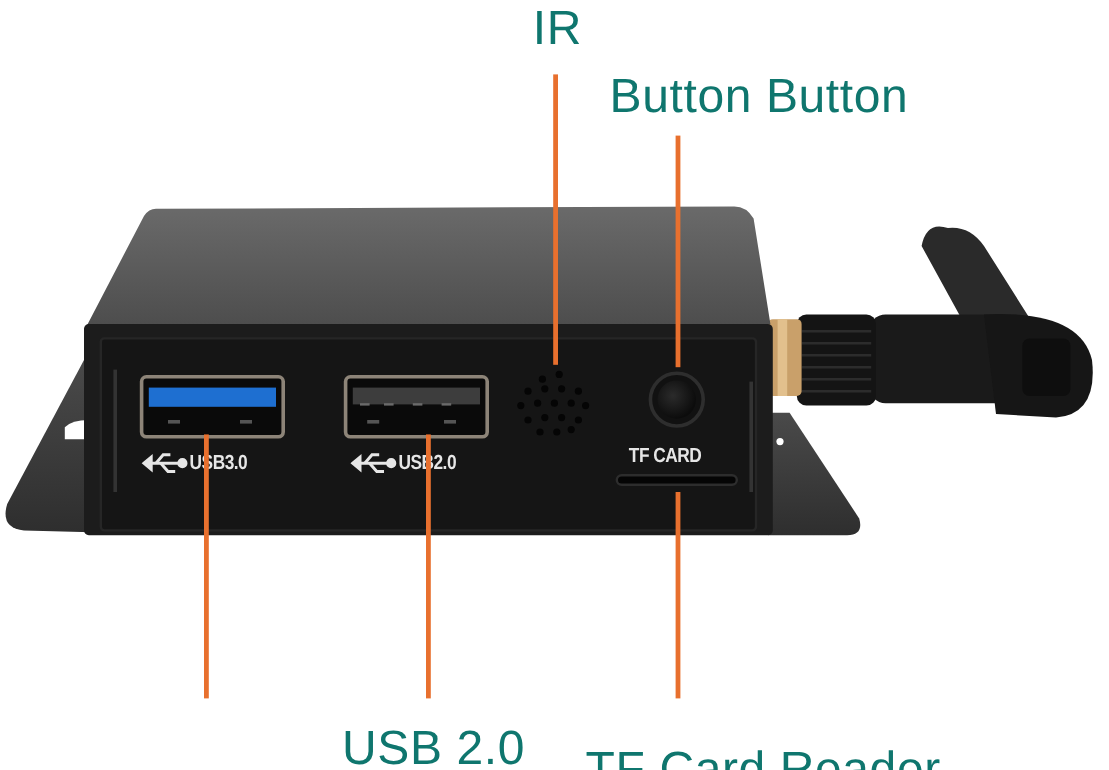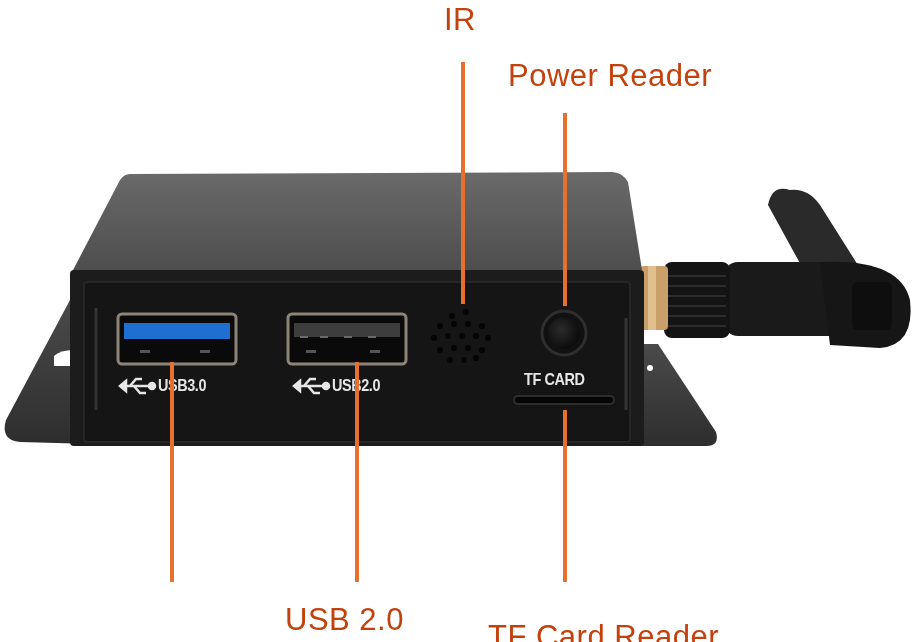--- a/index.html
+++ b/index.html
@@ -1,19 +1,19 @@
 <!DOCTYPE html>
 <html><head>
 <meta charset="utf-8">
 <style>
   html, body { margin: 0; padding: 0; background: #ffffff; }
   body { width: 924px; height: 642px; position: relative; overflow: hidden;
          font-family: "Liberation Sans", "DejaVu Sans", sans-serif; }
   .canvas { position: absolute; left: 0; top: 0; width: 924px; height: 642px; }
-  .label { position: absolute; color: #c2410c; font-size: 31px; letter-spacing: 0.5px;
+  .label { position: absolute; color: #0f766e; font-size: 40px; letter-spacing: 0.5px;
            white-space: nowrap; line-height: 1; font-weight: normal; }
   .leader { position: absolute; width: 4px; background: #e8702e; }
   .silk { position: absolute; color: #e6e6e6; font-family: "Liberation Sans", sans-serif;
           font-size: 17px; font-weight: bold; white-space: nowrap; letter-spacing: -0.5px;
           transform: scaleX(0.85); transform-origin: left center; }
 </style>
 </head>
 <body>
 
 <div class="canvas">
@@ -132,16 +132,16 @@
   <div class="silk" style="left:332px; top:376px;">USB2.0</div>
   <div class="silk" style="left:524px; top:370px;">TF CARD</div>
 
   <div class="leader" style="left:461px; top:62px; height:242px;"></div>
   <div class="leader" style="left:563px; top:113px; height:193px;"></div>
   <div class="leader" style="left:170px; top:362px; height:220px;"></div>
   <div class="leader" style="left:355px; top:362px; height:220px;"></div>
   <div class="leader" style="left:563px; top:410px; height:172px;"></div>
 
   <div class="label" style="left:444px; top:4px;">IR</div>
-  <div class="label" style="left:508px; top:60px;">Power Reader</div>
+  <div class="label" style="left:508px; top:60px;">Button Button</div>
   <div class="label" style="left:285px; top:604px;">USB 2.0</div>
   <div class="label" style="left:488px; top:621px;text-decoration:underline;">TF Card Reader</div>
 </div>
 
 </body></html>

